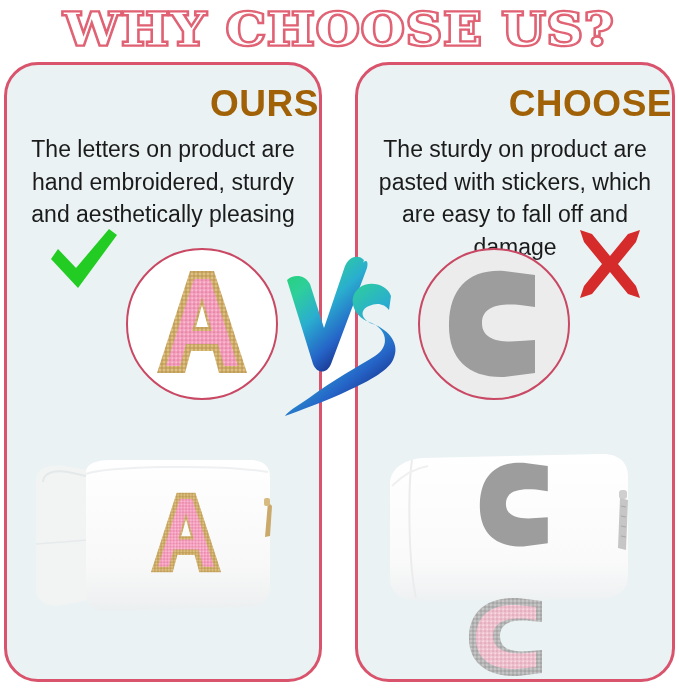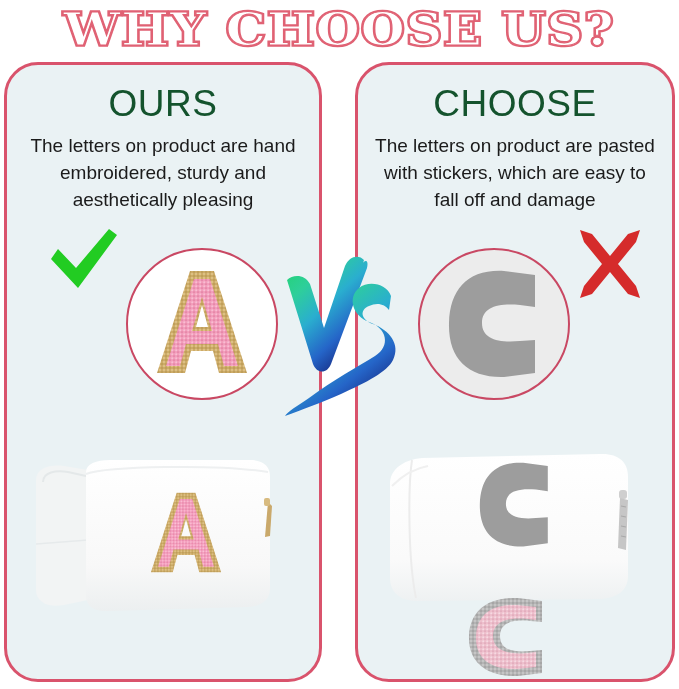--- a/index.html
+++ b/index.html
@@ -73,33 +73,33 @@
     box-sizing: border-box;
   }
   #panel-left  { left: 4px;   width: 318px; }
   #panel-right { left: 355px; width: 320px; }
 
   .panel-heading {
     position: absolute;
     top: 18px;
     left: 0;
     width: 100%;
-    text-align: center;
+    text-align: right;
     font-size: 37px;
-    font-weight: 400;
-    color: #14532d;
+    font-weight: 700;
+    color: #a16207;
     letter-spacing: 0.5px;
   }
   .panel-desc {
     position: absolute;
     top: 68px;
     left: 16px;
     width: calc(100% - 32px);
     text-align: center;
-    font-size: 19px;
+    font-size: 23px;
     line-height: 1.42;
     color: #1b1b1b;
   }
 
   
   .mark {
     position: absolute;
     width: 72px;
     height: 72px;
   }
@@ -152,21 +152,21 @@
   <span>WHY CHOOSE US?</span>
 </div>
 
 <div class="panel" id="panel-left">
   <div class="panel-heading">OURS</div>
   <div class="panel-desc">The letters on product are hand embroidered, sturdy and aesthetically pleasing</div>
 </div>
 
 <div class="panel" id="panel-right">
   <div class="panel-heading">CHOOSE</div>
-  <div class="panel-desc">The letters on product are pasted with stickers, which are easy to fall off and damage</div>
+  <div class="panel-desc">The sturdy on product are pasted with stickers, which are easy to fall off and damage</div>
 </div>
 
 <svg class="mark" id="check-mark" viewBox="0 0 72 72">
   <path d="M3 33 L10 23 L28 42 L61 3 L69 9 L30 62 Z" fill="#22cc22"></path>
 </svg>
 
 <svg class="mark" id="cross-mark" viewBox="0 0 72 72">
   <path d="M6 2 L18 6 L36 28 L54 6 L66 2 L62 14 L44 36 L62 58 L66 70 L54 66 L36 44 L18 66 L6 70 L10 58 L28 36 L10 14 Z" fill="#d52b2b"></path>
 </svg>
 

